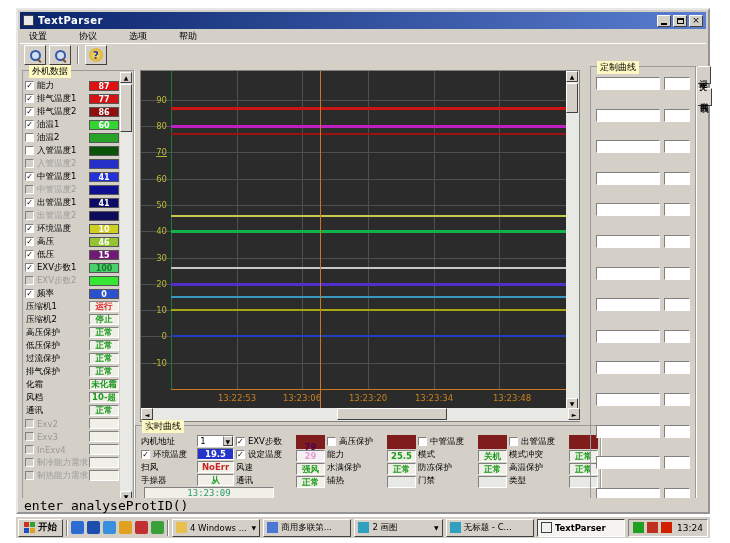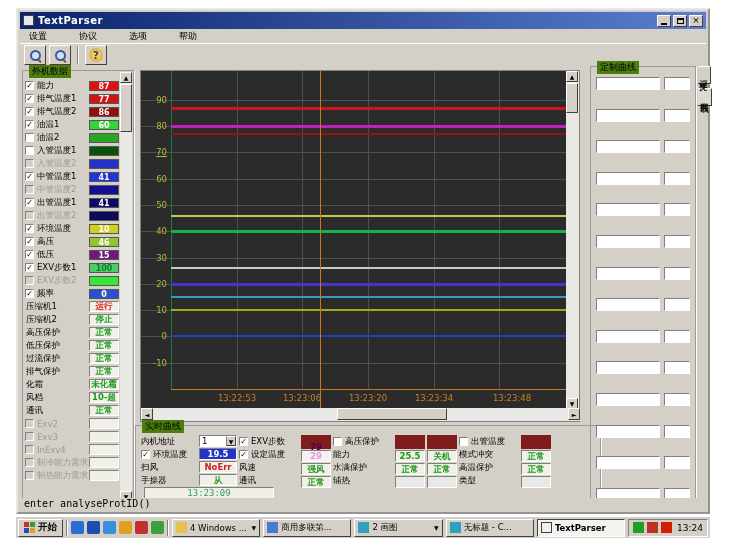--- a/index.html
+++ b/index.html
@@ -3,21 +3,21 @@
 <meta charset="utf-8">
 <style>
   * { margin:0; padding:0; box-sizing:border-box; }
   html,body { width:730px; height:543px; background:#ffffff; font-family:"DejaVu Sans", sans-serif; font-size:9px; color:#000; overflow:hidden; }
   .screen { position:absolute; left:16px; top:8px; width:696px; height:528px; }
 
   
   .raised { background:#d4d0c8; border:1px solid; border-color:#ffffff #404040 #404040 #ffffff; }
   .sunken { background:#ffffff; border:1px solid; border-color:#808080 #ffffff #ffffff #808080; }
   .groupbox { position:absolute; border:1px solid #9a9a9a; box-shadow:1px 1px 0 #ffffff; }
-  .legend { position:absolute; top:-6px; left:6px; background:#4d7c0f; padding:0 3px; font-size:9px; }
+  .legend { position:absolute; top:-6px; left:6px; background:#fef9c3; padding:0 3px; font-size:9px; }
 
   
   .app-window { position:absolute; left:0; top:0; width:694px; height:506px; background:#d4d0c8; border:2px outset #e8e8e8; }
   .titlebar { position:absolute; left:2px; top:2px; right:2px; height:17px; background:linear-gradient(to right,#0a246a,#5a7ed0); display:flex; align-items:center; padding:0 3px; }
   .titlebar .app-ico { width:11px; height:11px; background:#e8e8e8; border:1px solid #404040; margin-right:4px; }
   .titlebar .t-text { color:#fff; font-weight:bold; font-size:10px; flex:1; letter-spacing:.5px; }
   .t-btn { width:14px; height:12px; margin-left:2px; display:flex; align-items:center; justify-content:center; font-size:9px; line-height:1; cursor:default; }
   .ic-min { width:6px; height:2px; background:#000; margin-top:6px; }
   .ic-rest { width:7px; height:6px; border:1px solid #000; border-top-width:2px; }
   .menubar { position:absolute; left:2px; top:19px; right:2px; height:14px; display:flex; align-items:center; gap:20px; padding-left:3px; background:#d4d0c8; }
@@ -87,21 +87,21 @@
   .cv-row { display:flex; gap:4px; height:13px; }
   .cv-wide { width:64px; height:13px; }
   .cv-narrow { width:26px; height:13px; }
 
   
   .side-tabs { position:absolute; left:680px; top:56px; width:14px; }
   .v-tab { writing-mode:vertical-rl; width:13px; padding:6px 0; margin-bottom:4px; background:#d4d0c8; border:1px solid; border-color:#fff #404040 #404040 #fff; border-left:none; font-size:8.5px; text-align:center; letter-spacing:1px; }
   .v-tab.sel { width:14px; background:#dedad2; }
 
   
-  .statusbar { position:absolute; left:2px; right:2px; bottom:2px; height:12px; font-family:"DejaVu Sans Mono",monospace; font-size:10px; padding-left:4px; background:#d4d0c8; }
+  .statusbar { position:absolute; left:2px; right:2px; bottom:2px; height:12px; font-family:"DejaVu Sans Mono",monospace; font-size:13px; padding-left:4px; background:#d4d0c8; }
 
   
   .taskbar { position:absolute; left:0; top:508px; width:694px; height:22px; background:#d4d0c8; border-top:1px solid #fff; display:flex; align-items:center; gap:3px; padding:0 2px; }
   .start-btn { height:18px; display:flex; align-items:center; gap:3px; padding:0 5px; font-weight:bold; font-size:9.5px; }
   .flag { width:11px; height:11px; display:grid; grid-template-columns:5px 5px; grid-template-rows:5px 5px; gap:1px; }
   .flag i { display:block; } .flag i:nth-child(1){background:#d03020;} .flag i:nth-child(2){background:#30a030;} .flag i:nth-child(3){background:#2050c0;} .flag i:nth-child(4){background:#e0a020;}
   .ql-tray-sep { width:2px; height:16px; border-left:1px solid #808080; border-right:1px solid #fff; }
   .ql { width:13px; height:13px; border-radius:2px; color:#fff; font-size:8px; font-weight:bold; text-align:center; line-height:13px; }
   .tk-btn { height:18px; flex:1; max-width:96px; display:flex; align-items:center; gap:3px; padding:0 3px; font-size:8.5px; white-space:nowrap; overflow:hidden; }
   .tk-btn.active { background:#f4f3ef; border-color:#404040 #ffffff #ffffff #404040; font-weight:bold; }
@@ -432,20 +432,35 @@
             <div class="i-cell">
               <span>辅热</span>
             </div>
           </div>
           <div class="i-col i-valcol">
             <div class="i-val swatch" style="background: rgb(196, 20, 20);"></div>
             <div class="i-val ok sunken">25.5</div>
             <div class="i-val ok sunken">正常</div>
             <div class="i-val empty sunken"></div>
           </div>
+          <div class="i-col i-lblcol">
+            <div class="i-cell">
+              <span class="cb"></span>
+              <span>中管温度</span>
+            </div>
+            <div class="i-cell">
+              <span>模式</span>
+            </div>
+            <div class="i-cell">
+              <span>防冻保护</span>
+            </div>
+            <div class="i-cell">
+              <span>门禁</span>
+            </div>
+          </div>
           <div class="i-col i-valcol">
             <div class="i-val swatch" style="background: rgb(136, 36, 220);"></div>
             <div class="i-val ok sunken">关机</div>
             <div class="i-val ok sunken">正常</div>
             <div class="i-val empty sunken"></div>
           </div>
           <div class="i-col i-lblcol">
             <div class="i-cell">
               <span class="cb"></span>
               <span>出管温度</span>

